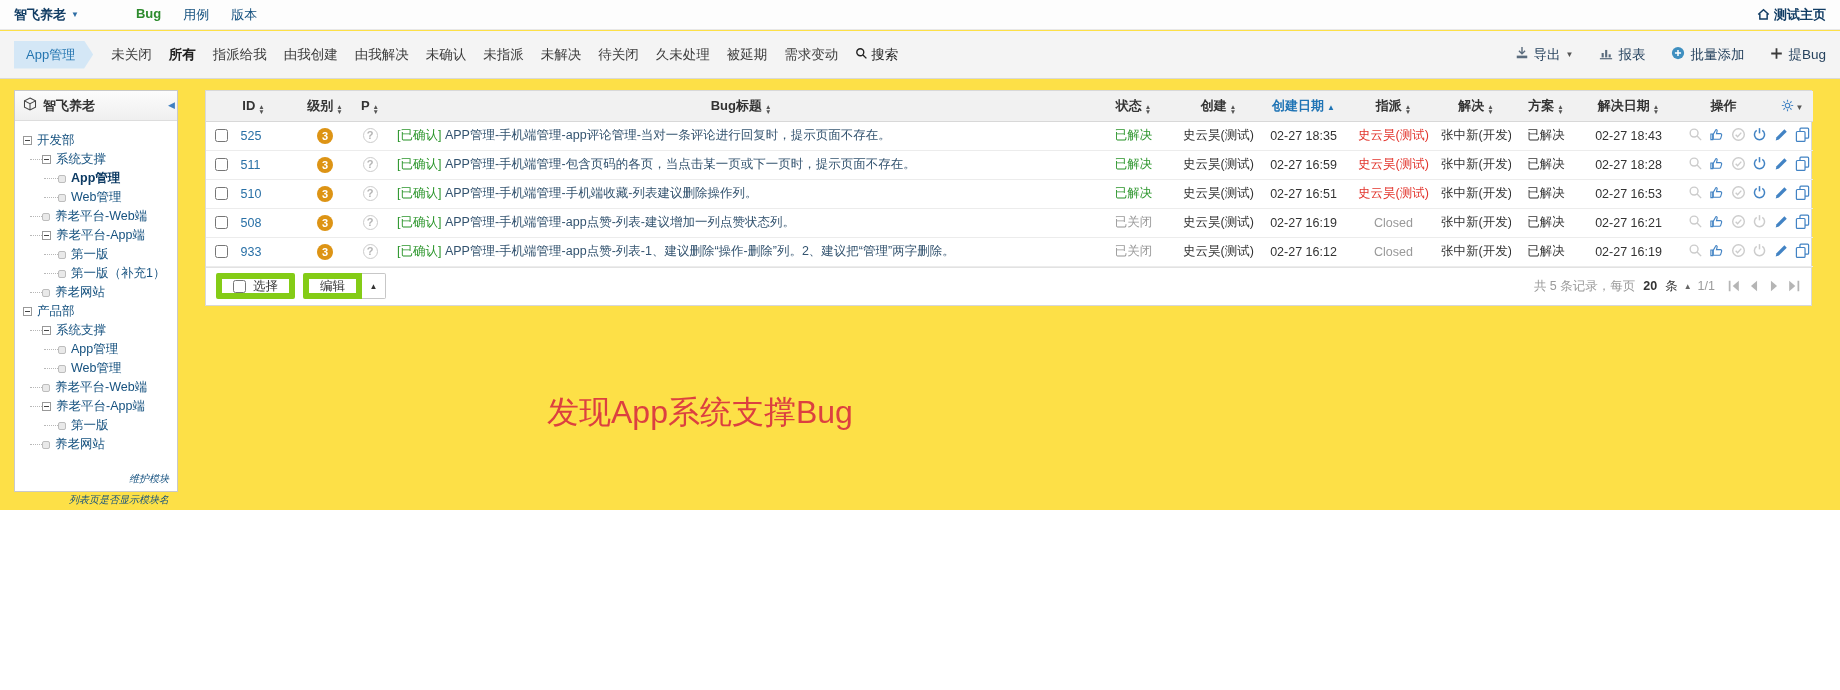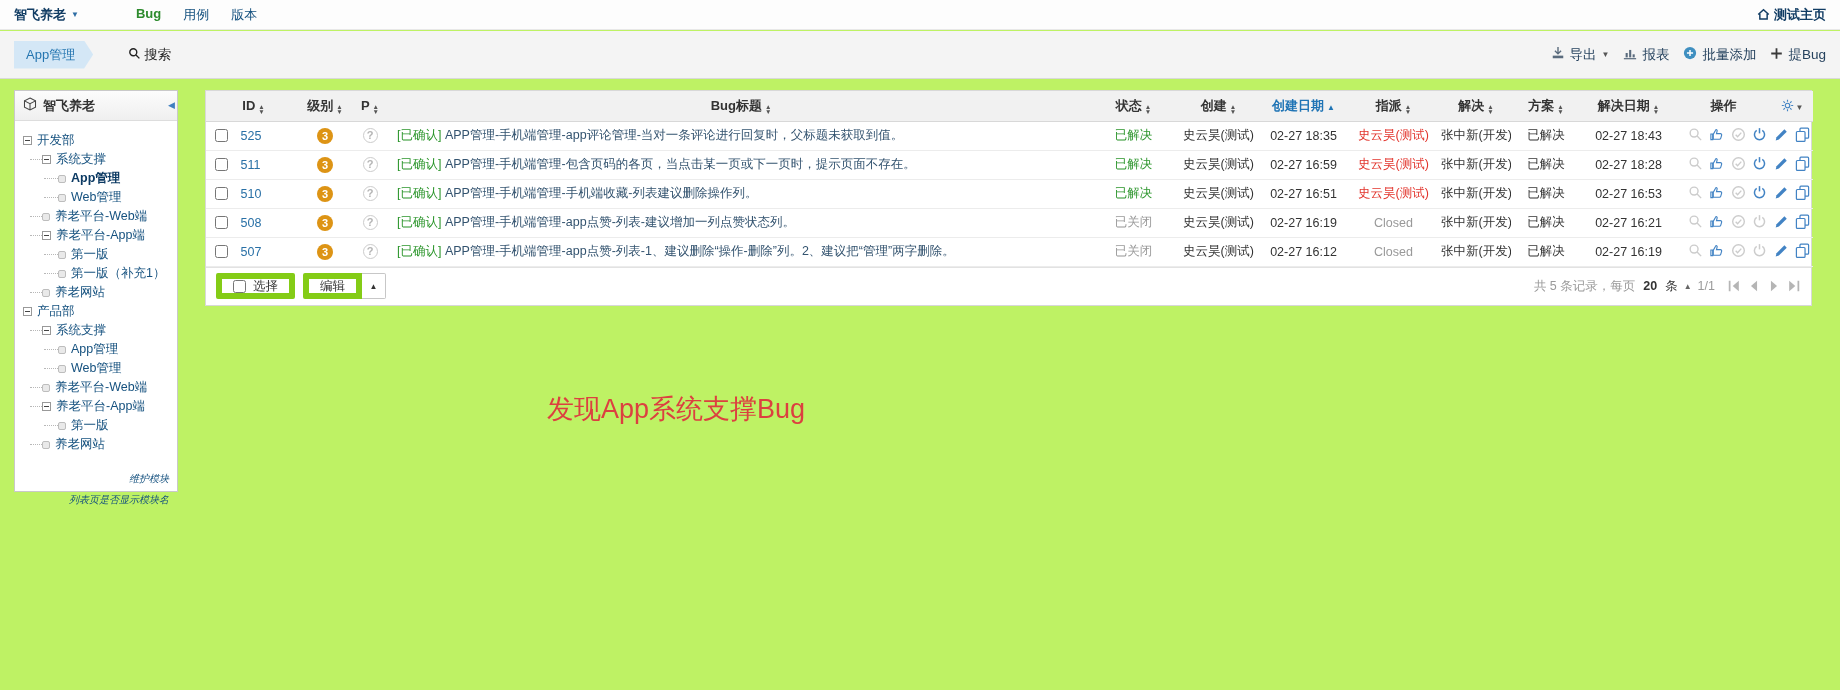--- a/index.html
+++ b/index.html
@@ -1,17 +1,17 @@
 <!DOCTYPE html>
 <html><head>
 <meta charset="utf-8">
 <style>
   * { margin:0; padding:0; box-sizing:border-box; }
   body { background:#fff; font-family:"Liberation Sans","DejaVu Sans",sans-serif; }
-  .page { position:relative; width:1840px; height:690px; background:#bef264; overflow:hidden; }
+  .page { position:relative; width:1840px; height:510px; background:#fde047; overflow:hidden; }
 
   
   .topnav { position:absolute; left:0; top:0; width:100%; height:30px; background:#fdfdfd;
     border-bottom:1px solid #e8e8e8; display:flex; align-items:center; padding:0 14px; gap:22px; }
   .brand { display:flex; align-items:center; gap:5px; color:#123d64; font-size:13px; font-weight:bold; cursor:pointer; }
   .caret-down { font-size:8px; color:#2e6da4; }
   .topmenu { display:flex; gap:22px; }
   .topmenu a { font-size:13px; color:#15517f; text-decoration:none; cursor:pointer; }
   .topmenu a.active { color:#2e8b2e; font-weight:bold;padding-left:35px; }
   .home { margin-left:auto; display:flex; align-items:center; gap:4px; color:#123d64;
@@ -21,21 +21,21 @@
   
   .toolbar { position:absolute; left:0; top:31px; width:100%; height:48px; background:#f4f4f4;
     border-bottom:1px solid #d9d9d9; display:flex; align-items:center; padding:0 14px; }
   .chip { background:#d4e7f6; color:#2475b0; font-size:13px; padding:5px 18px 5px 12px; margin-right:18px;
     clip-path:polygon(0 0, calc(100% - 9px) 0, 100% 50%, calc(100% - 9px) 100%, 0 100%); cursor:pointer; }
   .tabs { display:flex; align-items:center; gap:17px; }
   .tabs a { font-size:13.5px; color:#3d3d3d; text-decoration:none; cursor:pointer; white-space:nowrap; }
   .tabs a.active { font-weight:bold; color:#222; }
   .search-tab { display:inline-flex; align-items:center; gap:3px; margin-left:17px; font-size:13.5px;
     color:#222; cursor:pointer; }
-  .actions { margin-left:auto; display:flex; align-items:flex-end; gap:14px; }
+  .actions { margin-left:auto; display:flex; align-items:flex-end; gap:26px; }
   .actions a { display:inline-flex; align-items:center; gap:5px; font-size:13.5px; color:#26425e;
     text-decoration:none; cursor:pointer; white-space:nowrap; }
   .actions .caret-down { color:#555; }
 
   
   .sidebar { position:absolute; left:14px; top:90px; width:164px; height:402px;
     border:1px solid #c9c9c9; background:#fff; }
   .side-head { position:relative; height:30px; background:linear-gradient(#fcfcfc,#efefef);
     border-bottom:1px solid #ddd; display:flex; align-items:center; gap:6px; padding:0 8px;
     font-size:13px; font-weight:bold; color:#333; }
@@ -95,21 +95,21 @@
   .btn input { width:13px; height:13px; cursor:pointer; }
   .pager { margin-left:auto; display:flex; align-items:center; gap:6px; font-size:12.5px; color:#9a9a9a; }
   .pager b { color:#333; margin:12px 2px;text-align:center; }
   .pager .unit { color:#333; }
   .caret-up { font-size:8px; color:#666; cursor:pointer; }
   .page-ind { margin:0 6px 0 0; }
   .pg { display:inline-block; width:14px; height:14px; color:#b5b5b5; cursor:pointer; }
   .pg svg { display:block; }
 
   
-  .annotation { position:absolute; left:547px; top:391px; font-size:27px; color:#dc4040; }
+  .annotation { position:absolute; left:547px; top:391px; font-size:32px; color:#dc4040; }
 </style>
 </head>
 <body>
 
 <div class="page">
 
   <header class="topnav">
     <div class="brand">
       <span>智飞养老</span>
       <span class="caret-down">▼</span>
@@ -124,20 +124,34 @@
           <svg width="13" height="13" viewBox="0 0 16 16">
             <path d="M1.5 8 8 2l6.5 6M3.5 7v6.5h9V7" stroke="#123d64" stroke-width="1.8" fill="none"></path>
           </svg>
         </span>
       <span>测试主页</span>
     </div>
   </header>
 
   <div class="toolbar">
     <div class="chip">App管理</div>
+    <nav class="tabs" id="tabs">
+        <a class="">未关闭</a>
+        <a class="active">所有</a>
+        <a class="">指派给我</a>
+        <a class="">由我创建</a>
+        <a class="">由我解决</a>
+        <a class="">未确认</a>
+        <a class="">未指派</a>
+        <a class="">未解决</a>
+        <a class="">待关闭</a>
+        <a class="">久未处理</a>
+        <a class="">被延期</a>
+        <a class="">需求变动</a>
+      </nav>
     <a class="search-tab">
       <span><svg width="13" height="13" viewBox="0 0 16 16">
             <circle cx="6.5" cy="6.5" r="4.3" stroke="#222" stroke-width="1.7" fill="none"></circle>
             <path d="M9.8 9.8 14 14" stroke="#222" stroke-width="1.7"></path>
           </svg></span>
       <span>搜索</span>
     </a>
     <div class="actions">
       <a>
         <span><svg width="14" height="14" viewBox="0 0 16 16">
@@ -327,21 +341,21 @@
       <tbody id="bug-rows">
           <tr class="bug-row">
     <td class="col-id">
       <input type="checkbox" class="row-cb" style="">
       <a class="id-link">525</a>
     </td>
     <td><span class="sev">3</span></td>
     <td><span class="pri">?</span></td>
     <td class="col-title">
       <span class="confirm">[已确认]</span>
-      <a class="title-link">APP管理-手机端管理-app评论管理-当对一条评论进行回复时，父标题未获取到值。</a>
+      <a class="title-link">APP管理-手机端管理-app评论管理-当对一条评论进行回复时，提示页面不存在。</a>
     </td>
     <td><span class="status green">已解决</span></td>
     <td>史云昊(测试)</td>
     <td>02-27 18:35</td>
     <td><span class="assignee red">史云昊(测试)</span></td>
     <td>张中新(开发)</td>
     <td>已解决</td>
     <td>02-27 18:43</td>
     <td class="col-actions" colspan="2">
       <span class="act lightgray"><svg width="15" height="15" viewBox="0 0 16 16">
@@ -497,21 +511,21 @@
                 </svg></span>
       <span class="act blue"><svg width="15" height="15" viewBox="0 0 16 16">
                   <rect x="5.3" y="1.3" width="9.2" height="10.5" rx="1" stroke="currentColor" stroke-width="1.3" fill="none"></rect>
                   <rect x="1.5" y="4.8" width="9.2" height="10.5" rx="1" stroke="currentColor" stroke-width="1.3" fill="#fff"></rect>
                 </svg></span>
     </td>
   </tr>
           <tr class="bug-row">
     <td class="col-id">
       <input type="checkbox" class="row-cb" style="">
-      <a class="id-link">507</a>
+      <a class="id-link">933</a>
     </td>
     <td><span class="sev">3</span></td>
     <td><span class="pri">?</span></td>
     <td class="col-title">
       <span class="confirm">[已确认]</span>
       <a class="title-link">APP管理-手机端管理-app点赞-列表-1、建议删除“操作-删除”列。2、建议把“管理”两字删除。</a>
     </td>
     <td><span class="status gray">已关闭</span></td>
     <td>史云昊(测试)</td>
     <td>02-27 16:12</td>

